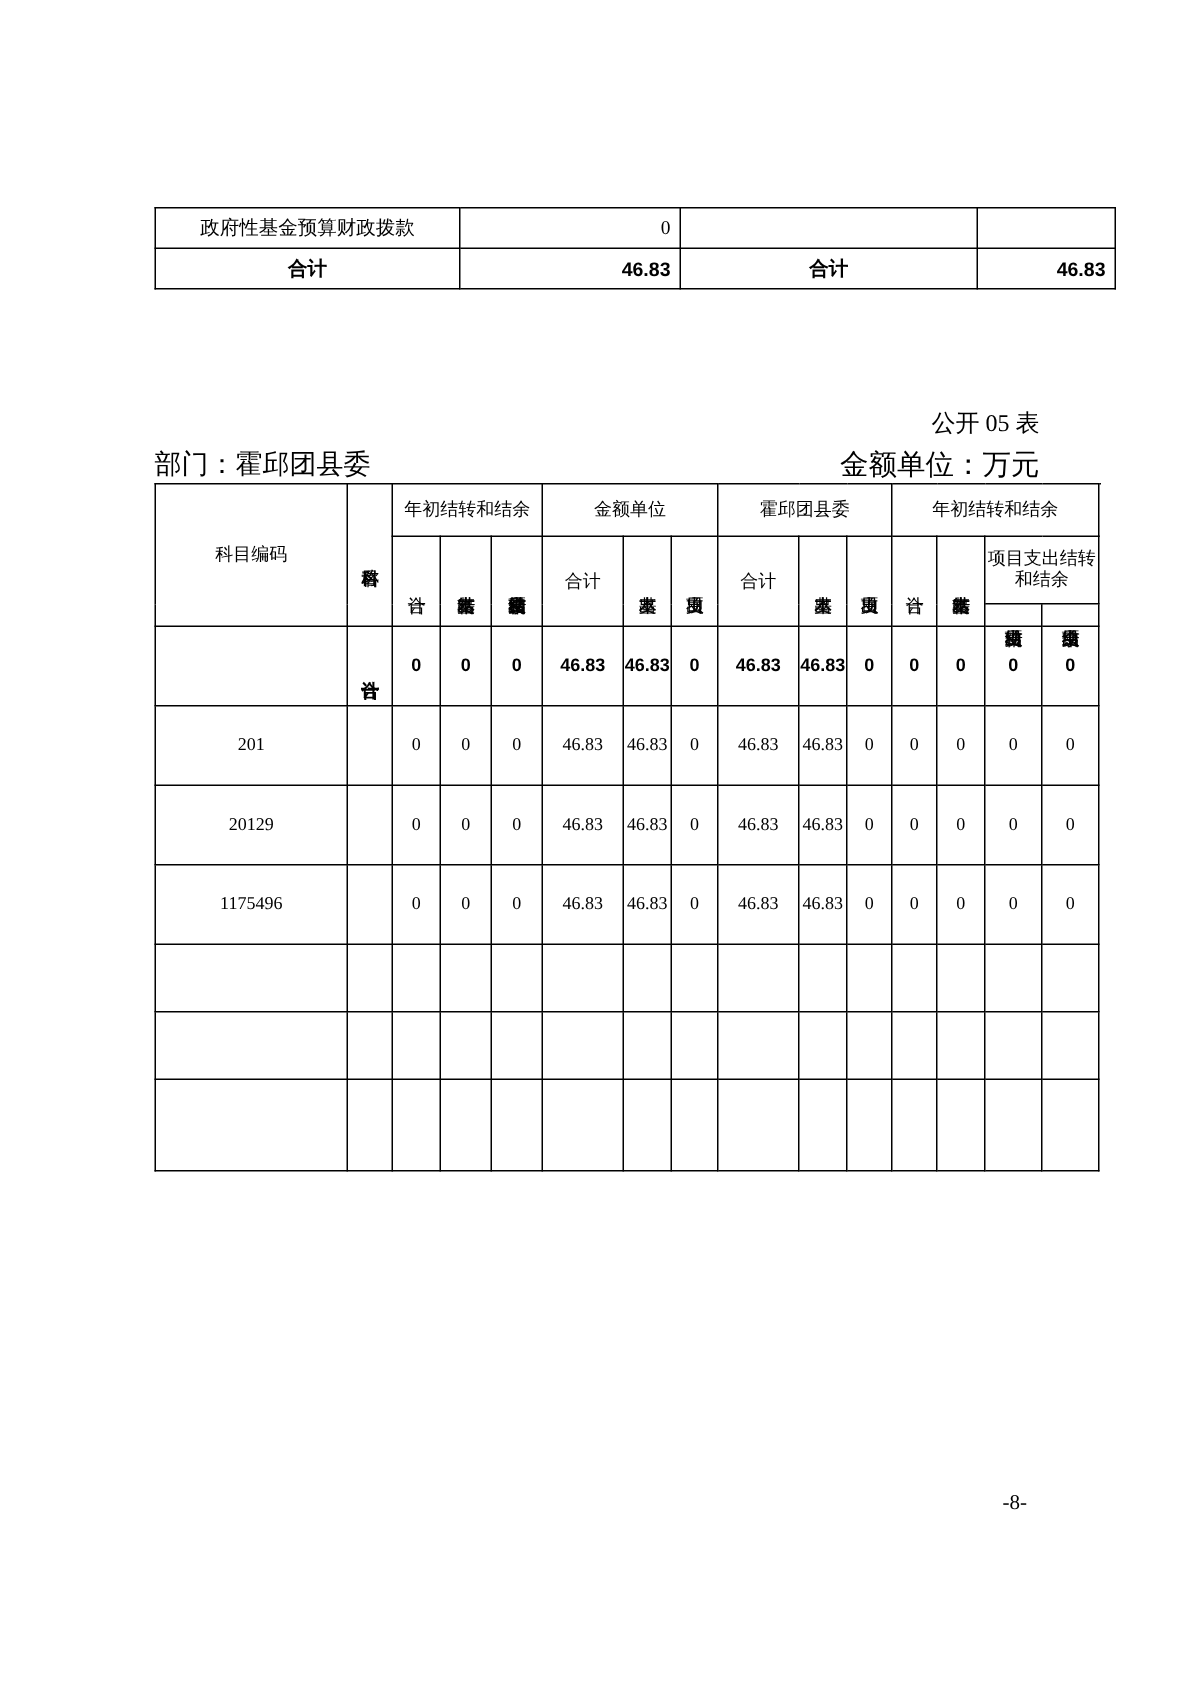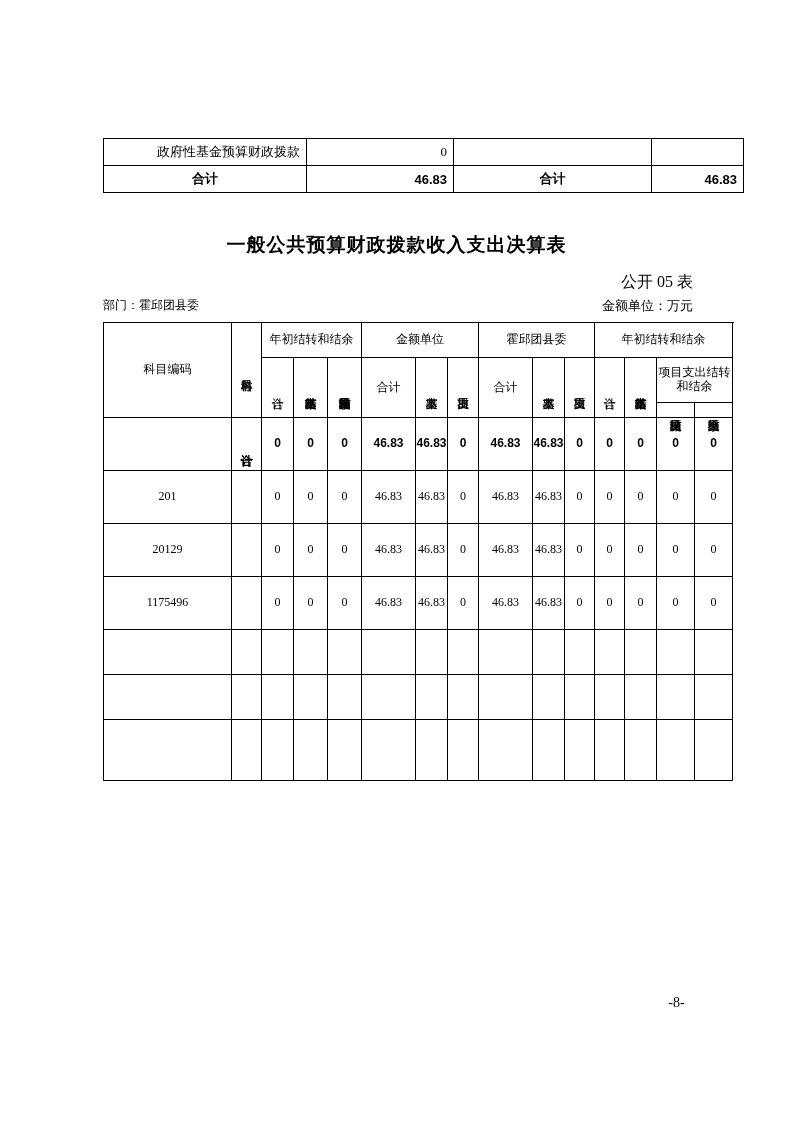--- a/index.html
+++ b/index.html
@@ -32,21 +32,21 @@
     border-collapse: collapse;
     table-layout: fixed;
   }
   .top-table td {
     border: 1px solid #000;
     height: 26px;
     font-size: 13px;
     padding: 0 6px;
     vertical-align: middle;
   }
-  .top-table td.label { text-align: right; }
+  .top-table td.label { text-align: center; }
   .top-table td.num { text-align: right; }
   .top-table tr.total td { font-weight: bold; font-family: "Liberation Sans", sans-serif; }
   .top-table tr.total td.label { text-align: center; }
 
   
   .doc-title {
     position: absolute;
     left: 0;
     top: 232px;
     width: 793px;
@@ -60,27 +60,27 @@
   .meta-right-1 {
     position: absolute;
     right: 100px;
     top: 272px;
     font-size: 16px;
   }
   .meta-right-2 {
     position: absolute;
     right: 100px;
     top: 297px;
-    font-size: 13px;
+    font-size: 19px;
   }
   .meta-left {
     position: absolute;
     left: 103px;
     top: 297px;
-    font-size: 12px;
+    font-size: 18px;
   }
 
   
   .main-table {
     position: absolute;
     left: 103px;
     top: 322px;
     width: 629px;
     border-collapse: collapse;
     table-layout: fixed;
@@ -141,21 +141,20 @@
       </tr>
       <tr class="total">
         <td class="label">合计</td>
         <td class="num">46.83</td>
         <td class="label">合计</td>
         <td class="num">46.83</td>
       </tr>
     </tbody>
   </table>
 
-  <div class="doc-title">一般公共预算财政拨款收入支出决算表</div>
   <div class="meta-right-1">公开 05 表</div>
   <div class="meta-left">部门：霍邱团县委</div>
   <div class="meta-right-2">金额单位：万元</div>
 
   <table class="main-table">
     <colgroup>
       <col style="width:128px">
       <col style="width:30px">
       <col style="width:32px">
       <col style="width:34px">

